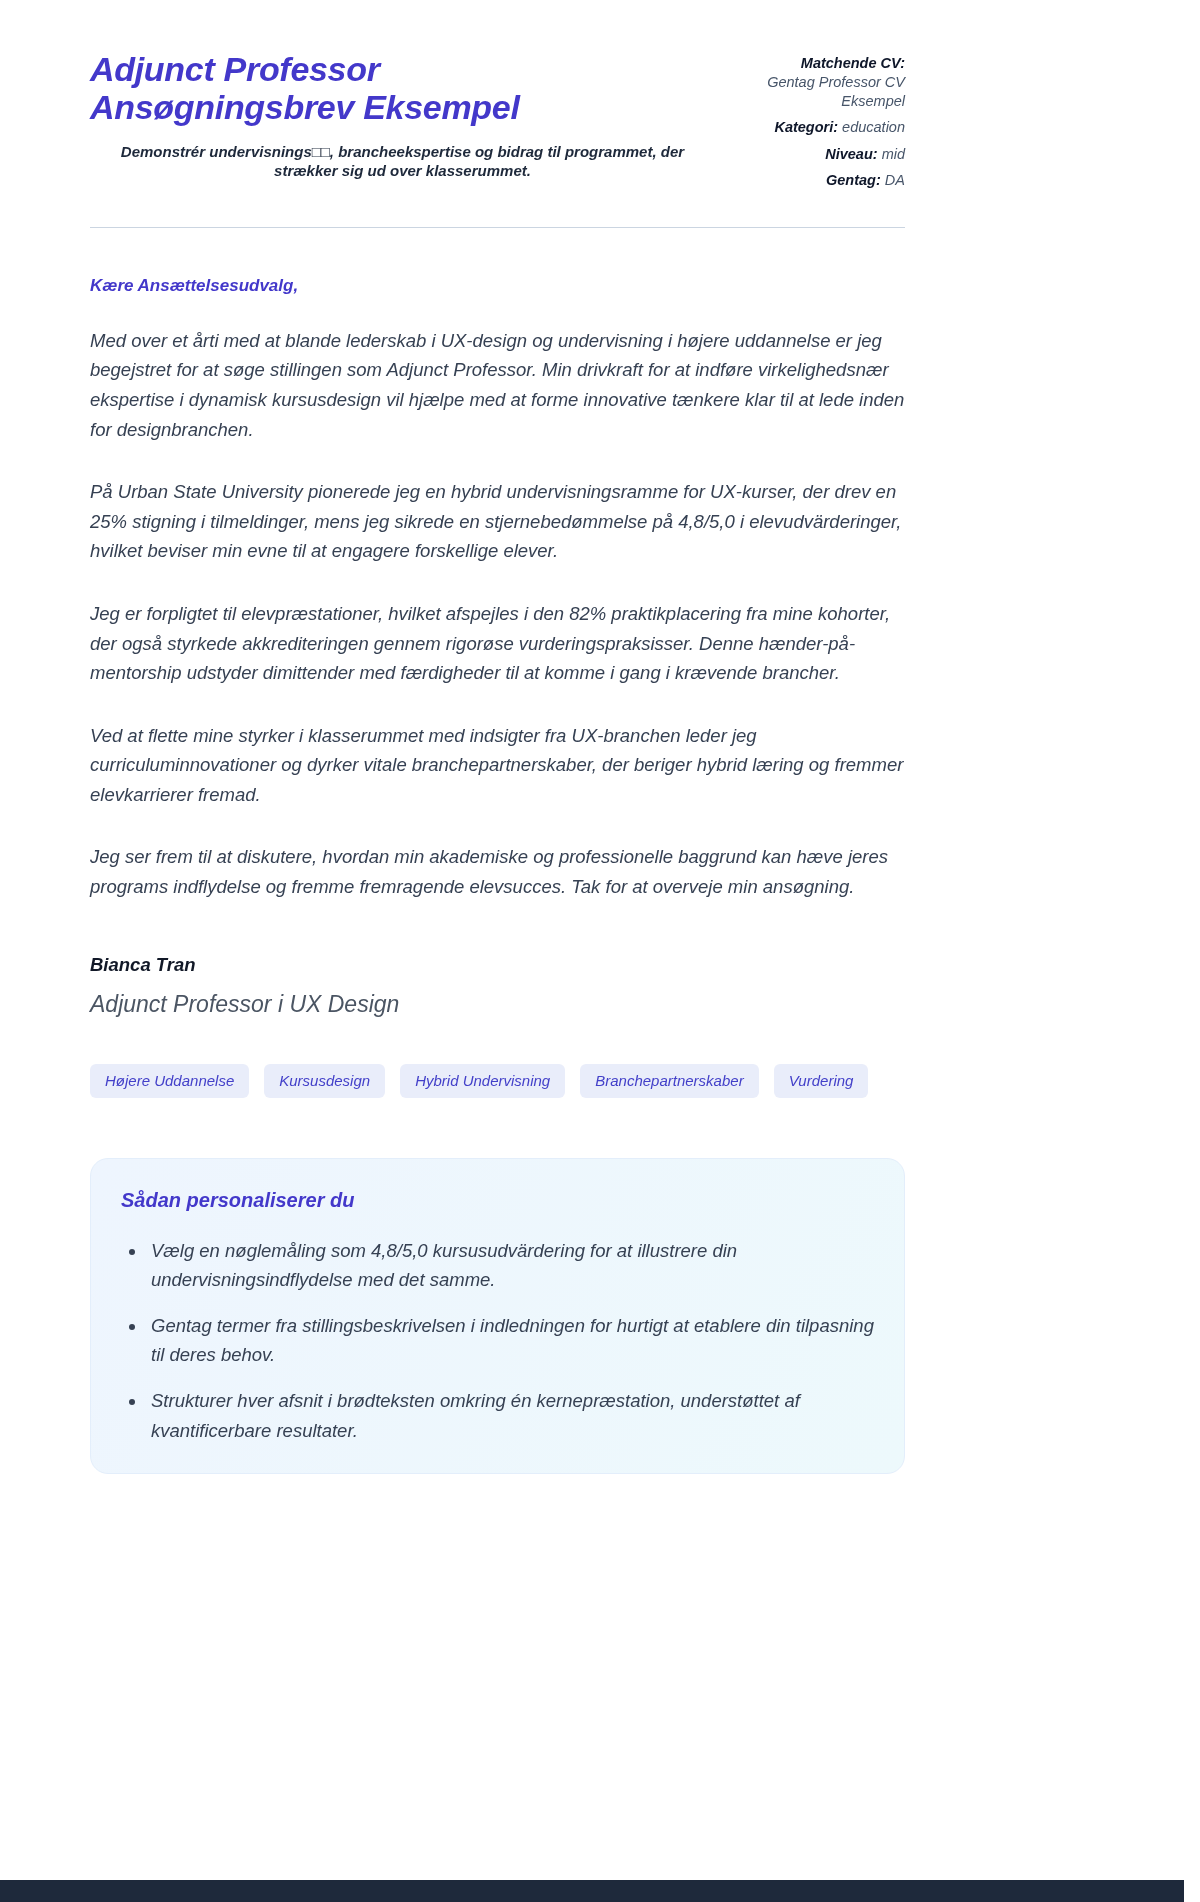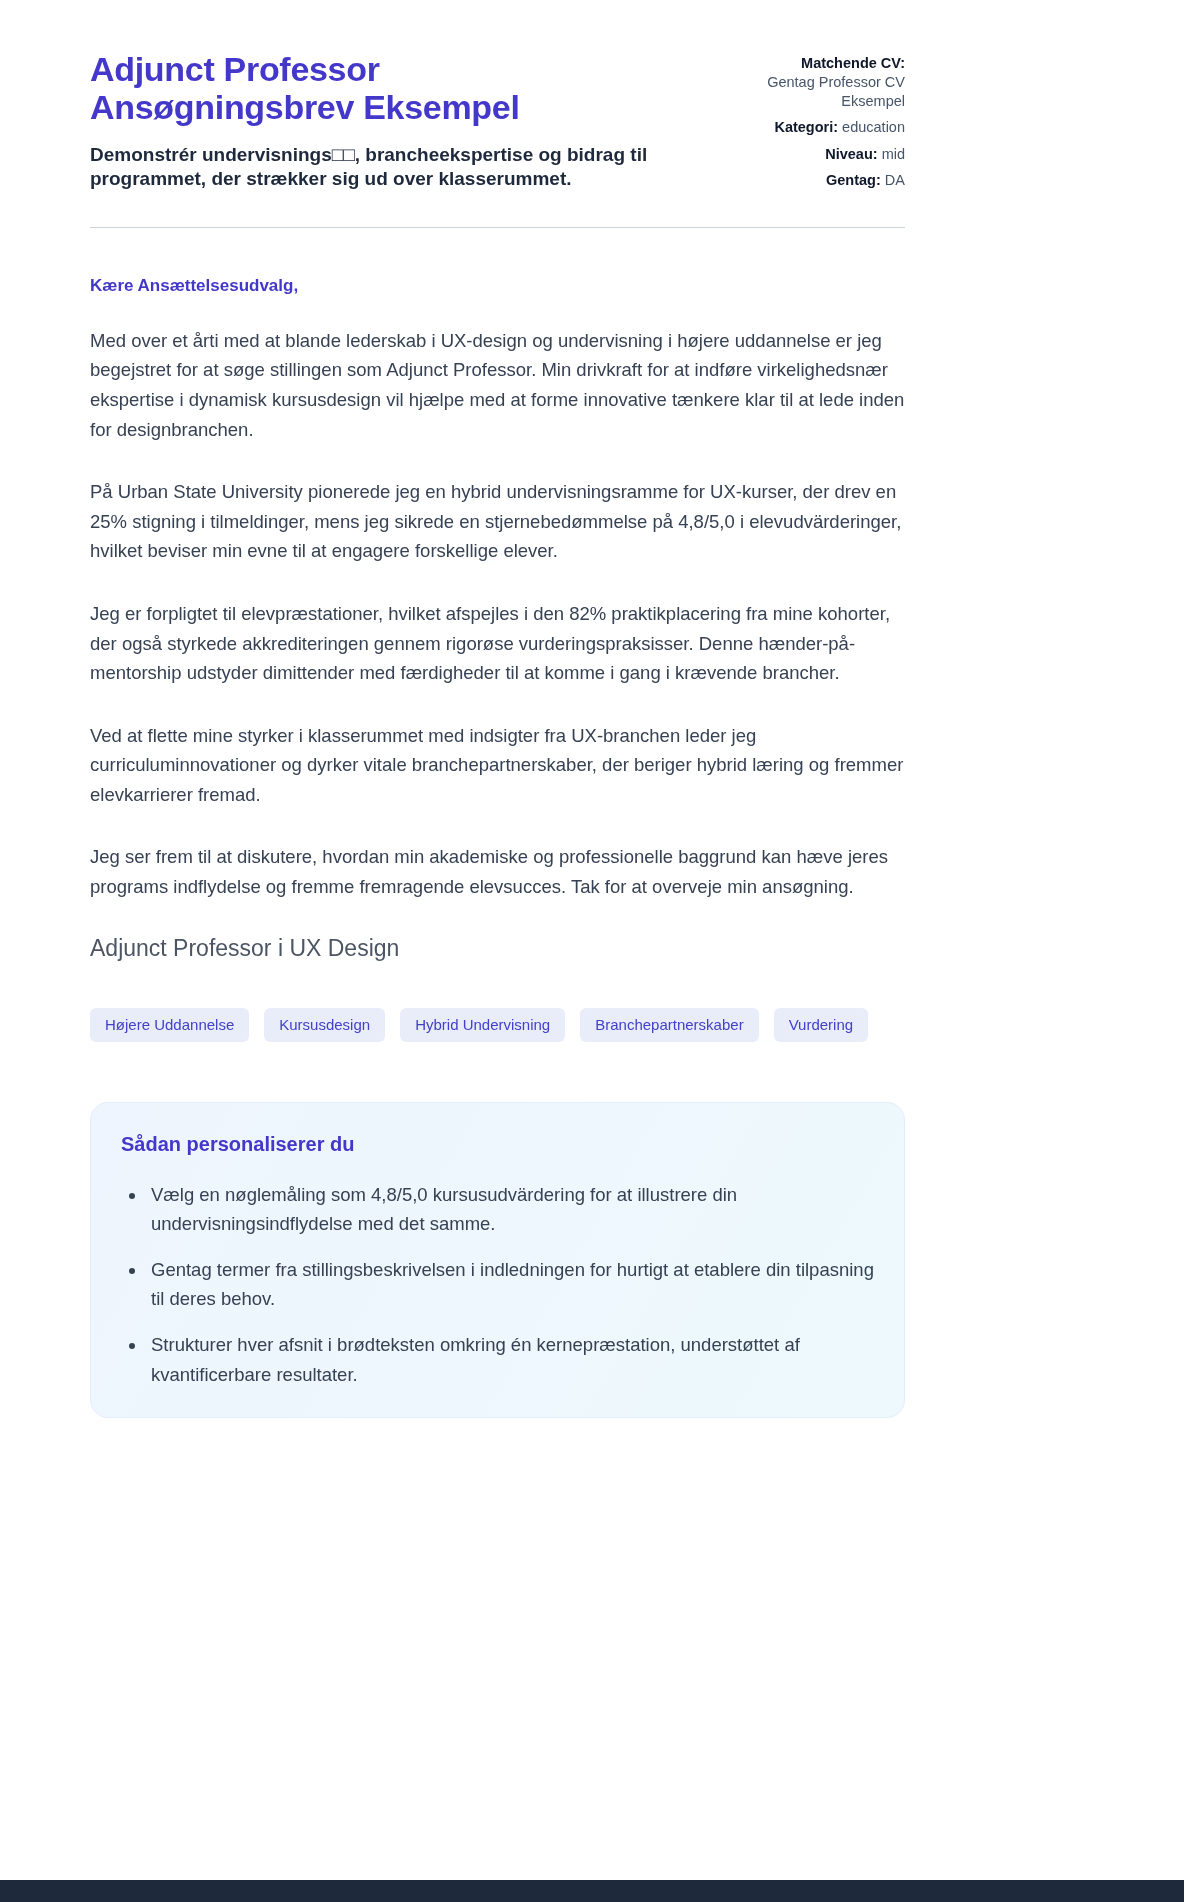--- a/index.html
+++ b/index.html
@@ -7,20 +7,21 @@
   body {
     font-family: "Liberation Sans", "DejaVu Sans", sans-serif;
     color: #364153;
   }
   .page {
     width: 1184px;
     min-height: 1902px;
     background: #ffffff;
     display: flex;
     flex-direction: column;
+    font-style: italic;
   }
   .content {
     flex: 1 0 auto;
     width: 815px;
     margin-left: 90px;
     padding-top: 50px;
   }
 
   
   .header { display: flex; justify-content: space-between; align-items: flex-start; }
@@ -29,25 +30,26 @@
     margin: 0 0 16px 0;
     font-size: 34px;
     line-height: 1.13;
     font-weight: 700;
     color: #4338ca;
     max-width: 530px;
     letter-spacing: -0.3px;
   }
   .subtitle {
     margin: 0;
-    font-size: 19px;
+    font-size: 15px;
     line-height: 1.26;
     font-weight: 700;
     color: #1e293b;
     max-width: 625px;
+    text-align: center;
   }
   .meta {
     flex: 0 0 178px;
     text-align: right;
     font-size: 14.5px;
     line-height: 1.32;
     color: #475569;
     padding-top: 4px;
   }
   .meta-row { margin-bottom: 7px; }
@@ -167,20 +169,21 @@
 
     <hr class="divider">
 
     <section class="letter">
       <p class="greeting">Kære Ansættelsesudvalg,</p>
       <p class="para">Med over et årti med at blande lederskab i UX-design og undervisning i højere uddannelse er jeg begejstret for at søge stillingen som Adjunct Professor. Min drivkraft for at indføre virkelighedsnær ekspertise i dynamisk kursusdesign vil hjælpe med at forme innovative tænkere klar til at lede inden for designbranchen.</p>
       <p class="para">På Urban State University pionerede jeg en hybrid undervisningsramme for UX-kurser, der drev en 25% stigning i tilmeldinger, mens jeg sikrede en stjernebedømmelse på 4,8/5,0 i elevudvärderinger, hvilket beviser min evne til at engagere forskellige elever.</p>
       <p class="para">Jeg er forpligtet til elevpræstationer, hvilket afspejles i den 82% praktikplacering fra mine kohorter, der også styrkede akkrediteringen gennem rigorøse vurderingspraksisser. Denne hænder-på-mentorship udstyder dimittender med færdigheder til at komme i gang i krævende brancher.</p>
       <p class="para">Ved at flette mine styrker i klasserummet med indsigter fra UX-branchen leder jeg curriculuminnovationer og dyrker vitale branchepartnerskaber, der beriger hybrid læring og fremmer elevkarrierer fremad.</p>
       <p class="para">Jeg ser frem til at diskutere, hvordan min akademiske og professionelle baggrund kan hæve jeres programs indflydelse og fremme fremragende elevsucces. Tak for at overveje min ansøgning.</p>
+      <p class="sig-name">Bianca Tran</p>
       <p class="sig-role">Adjunct Professor i UX Design</p>
     </section>
 
     <div class="tags">
       <span class="tag">Højere Uddannelse</span>
       <span class="tag">Kursusdesign</span>
       <span class="tag">Hybrid Undervisning</span>
       <span class="tag">Branchepartnerskaber</span>
       <span class="tag">Vurdering</span>
     </div>

